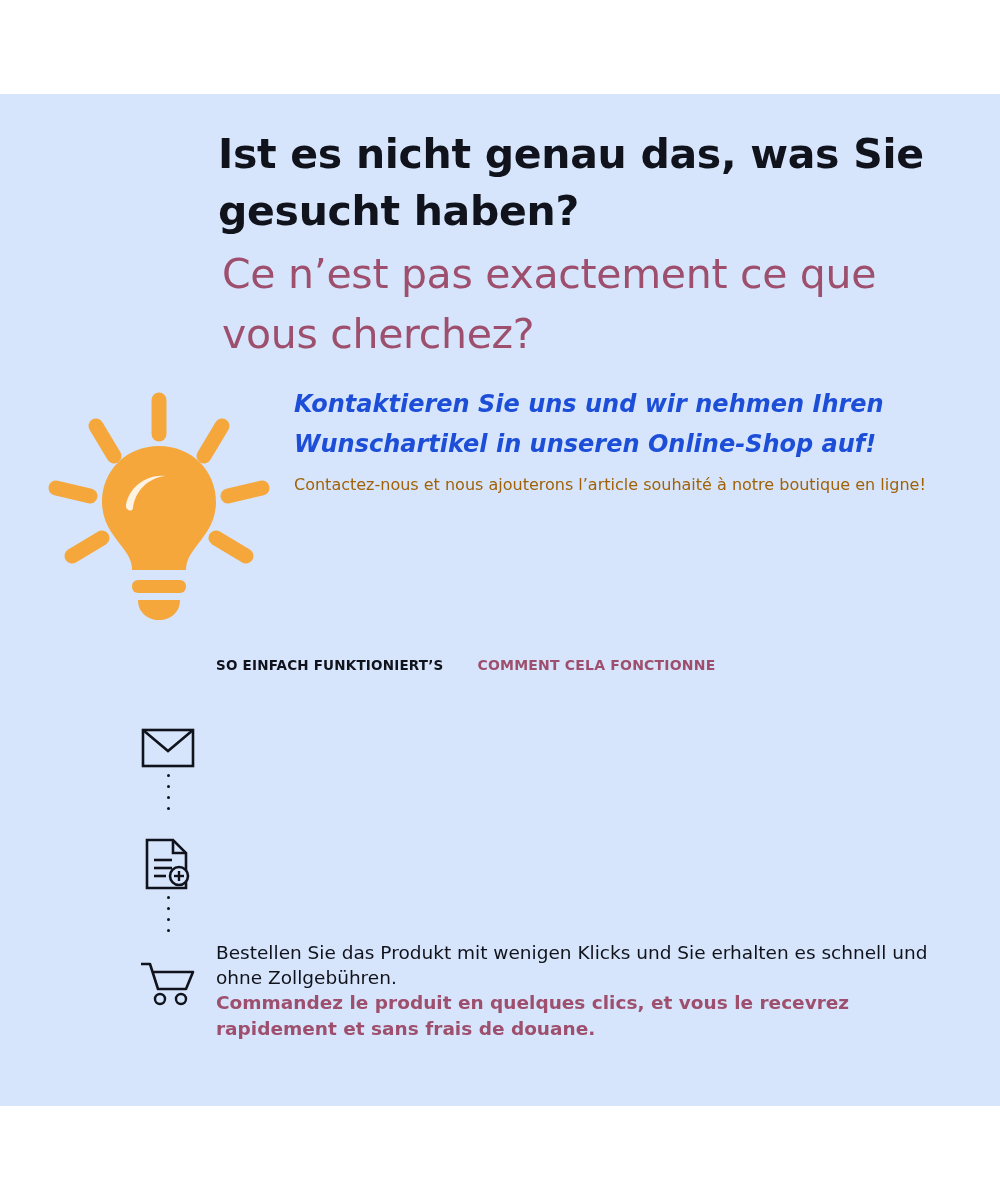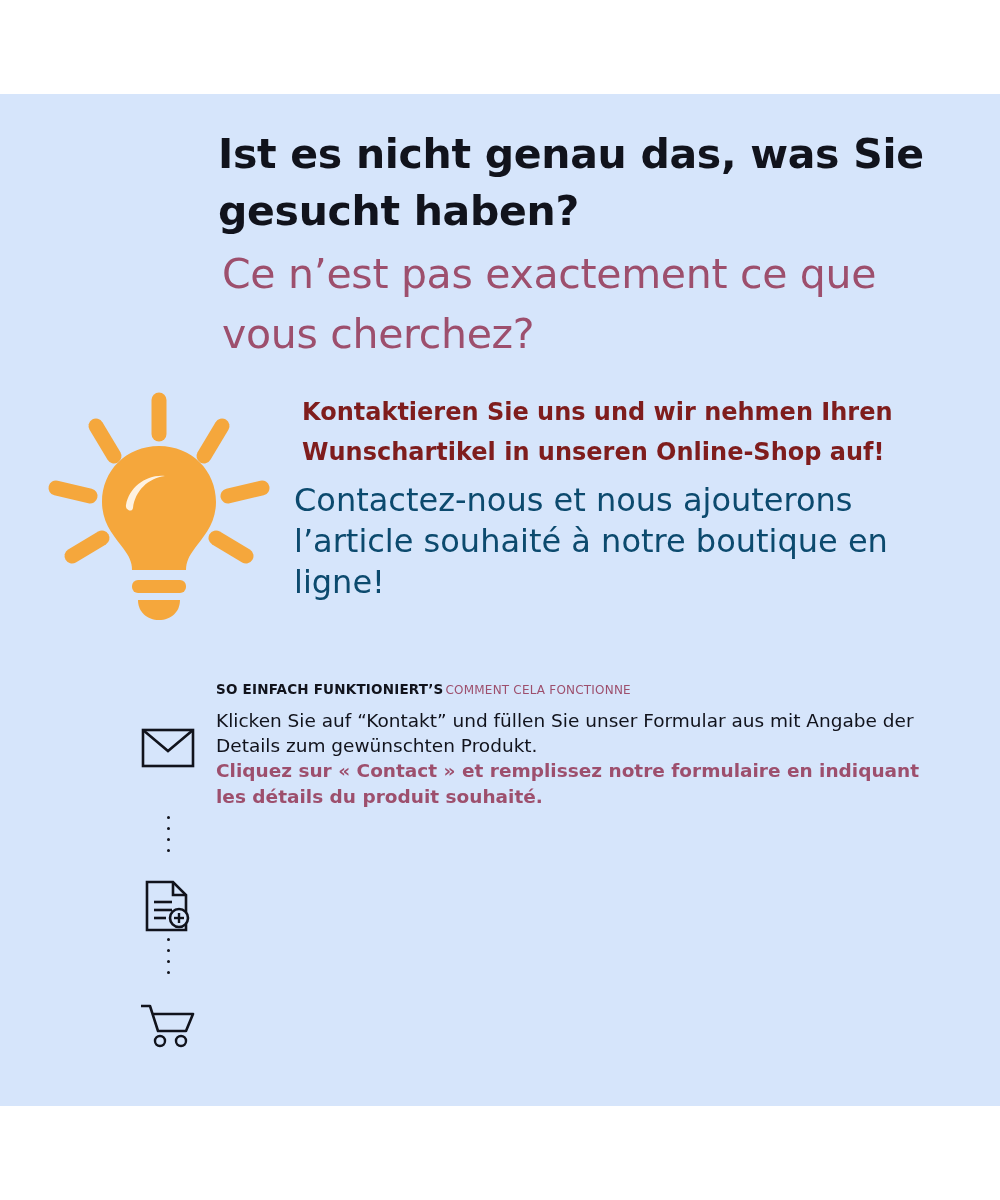--- a/index.html
+++ b/index.html
@@ -63,50 +63,51 @@
   .subhead {
     position: absolute;
     left: 294px;
     top: 384px;
     width: 640px;
   }
   .subhead .de {
     font-size: 24px;
     line-height: 40px;
     font-weight: bold;
-    color: #7f1d1d;
-    margin: 8px;
+    color: #1d4ed8;
+    margin: 0;
+    font-style: italic;
   }
   .subhead .fr {
-    font-size: 32px;
+    font-size: 16px;
     line-height: 41px;
     font-weight: normal;
-    color: #0c4a6e;
+    color: #a16207;
     margin: 0;
   }
 
   
   .howto-labels {
     position: absolute;
     left: 216px;
-    top: 681px;
+    top: 657px;
     display: flex;
     align-items: baseline;
-    gap: 2px;
+    gap: 34px;
     justify-content: flex-end;
   }
   .howto-labels .de {
     font-size: 13.5px;
     font-weight: bold;
     letter-spacing: 0.2px;
     color: #11131c;
   }
   .howto-labels .fr {
-    font-size: 12px;
-    font-weight: normal;
+    font-size: 14px;
+    font-weight: bold;
     letter-spacing: 0.2px;
     color: #9d4f6d;
   }
 
   
   .steps {
     position: absolute;
     left: 120px;
     top: 706px;
     width: 830px;
@@ -202,24 +203,20 @@
 
   <div class="steps">
 
     <div class="step">
       <div class="step-icon">
         <svg width="54" height="40" viewBox="0 0 54 40" fill="none" xmlns="http://www.w3.org/2000/svg">
           <rect x="2" y="2" width="50" height="36" stroke="#11131c" stroke-width="2.6"></rect>
           <path d="M2 2l25 21L52 2" stroke="#11131c" stroke-width="2.6" fill="none"></path>
         </svg>
       </div>
-      <div class="step-text">
-        <p class="de">Klicken Sie auf “Kontakt” und füllen Sie unser Formular aus mit Angabe der Details zum gewünschten Produkt.</p>
-        <p class="fr">Cliquez sur « Contact » et remplissez notre formulaire en indiquant les détails du produit souhaité.</p>
-      </div>
     </div>
 
     <div class="connector">
       <div class="dots">
         <span></span>
         <span></span>
         <span></span>
         <span></span>
       </div>
     </div>
@@ -251,16 +248,20 @@
     </div>
 
     <div class="step">
       <div class="step-icon">
         <svg width="58" height="46" viewBox="0 0 58 46" fill="none" xmlns="http://www.w3.org/2000/svg">
           <path d="M2 4h9l8 25h28l7-17H14" stroke="#11131c" stroke-width="2.6" fill="none" stroke-linejoin="round"></path>
           <circle cx="21" cy="39" r="5" stroke="#11131c" stroke-width="2.4" fill="none"></circle>
           <circle cx="42" cy="39" r="5" stroke="#11131c" stroke-width="2.4" fill="none"></circle>
         </svg>
       </div>
+      <div class="step-text">
+        <p class="de">Bestellen Sie das Produkt mit wenigen Klicks und Sie erhalten es schnell und ohne Zollgebühren.</p>
+        <p class="fr">Commandez le produit en quelques clics, et vous le recevrez rapidement et sans frais de douane.</p>
+      </div>
     </div>
 
   </div>
 </div>
 
 </body></html>

